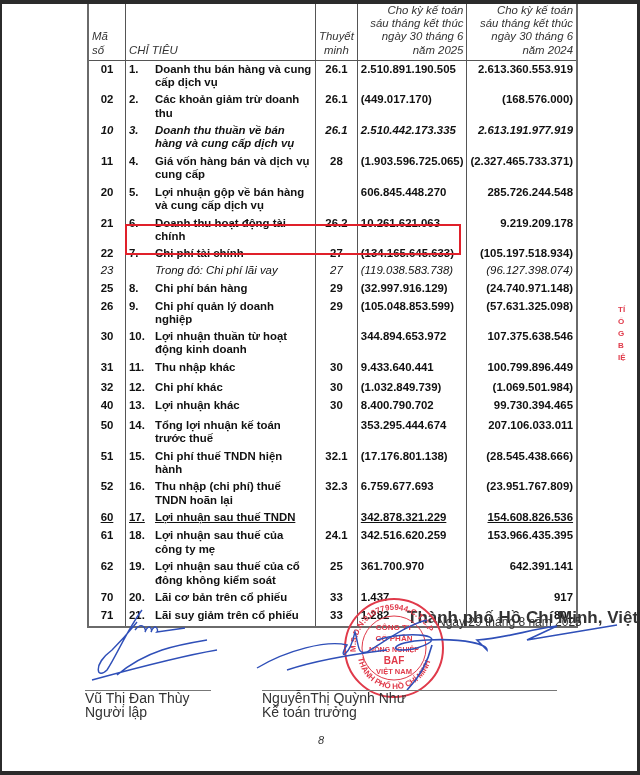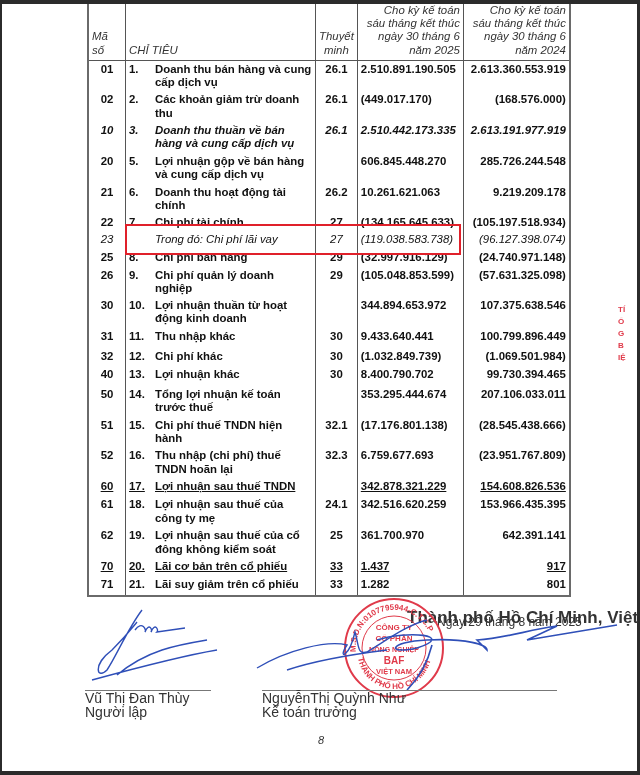--- a/index.html
+++ b/index.html
@@ -98,20 +98,32 @@
           <td class="c-item">
             <div class="item-wrap">
               <span class="item-num">3.</span>
               <span class="item-txt">Doanh thu thuần về bán hàng và cung cấp dịch vụ</span>
             </div>
           </td>
           <td class="c-note bottom">26.1</td>
           <td class="c-v25 bottom">2.510.442.173.335</td>
           <td class="c-v24 bottom">2.613.191.977.919</td>
         </tr>
+        <tr class="r" style="height: 31px;">
+          <td class="c-code">11</td>
+          <td class="c-item">
+            <div class="item-wrap">
+              <span class="item-num">4.</span>
+              <span class="item-txt">Giá vốn hàng bán và dịch vụ cung cấp</span>
+            </div>
+          </td>
+          <td class="c-note bottom">28</td>
+          <td class="c-v25 bottom">(1.903.596.725.065)</td>
+          <td class="c-v24 bottom">(2.327.465.733.371)</td>
+        </tr>
         <tr class="r" style="height: 31px; margin-left: 48px;">
           <td class="c-code">20</td>
           <td class="c-item">
             <div class="item-wrap">
               <span class="item-num">5.</span>
               <span class="item-txt">Lợi nhuận gộp về bán hàng và cung cấp dịch vụ</span>
             </div>
           </td>
           <td class="c-note bottom"></td>
           <td class="c-v25 bottom">606.845.448.270</td>
@@ -290,21 +302,21 @@
           <td class="c-item">
             <div class="item-wrap">
               <span class="item-num">19.</span>
               <span class="item-txt">Lợi nhuận sau thuế của cổ đông không kiểm soát</span>
             </div>
           </td>
           <td class="c-note bottom">25</td>
           <td class="c-v25 bottom">361.700.970</td>
           <td class="c-v24 bottom">642.391.141</td>
         </tr>
-        <tr class="r" style="height: 18px; text-decoration: underline;">
+        <tr class="r" style="height: 18px;">
           <td class="c-code">70</td>
           <td class="c-item">
             <div class="item-wrap">
               <span class="item-num">20.</span>
               <span class="item-txt">Lãi cơ bản trên cổ phiếu</span>
             </div>
           </td>
           <td class="c-note">33</td>
           <td class="c-v25">1.437</td>
           <td class="c-v24">917</td>

